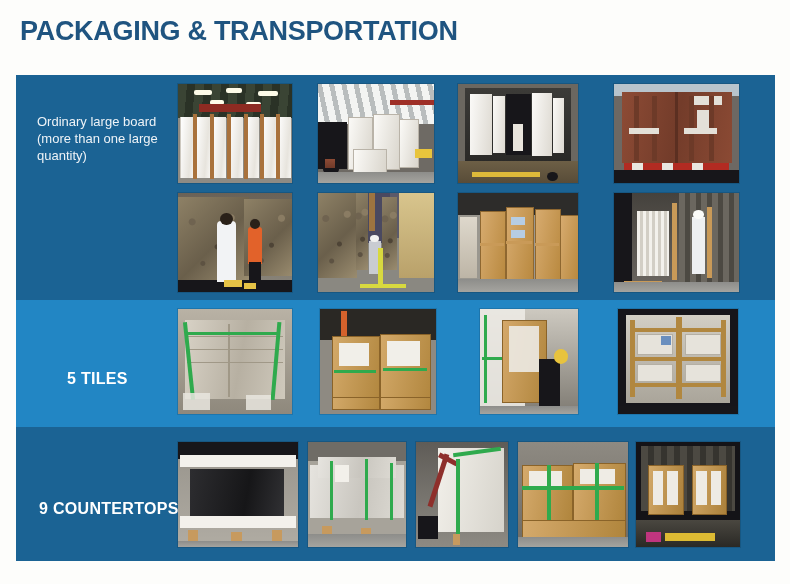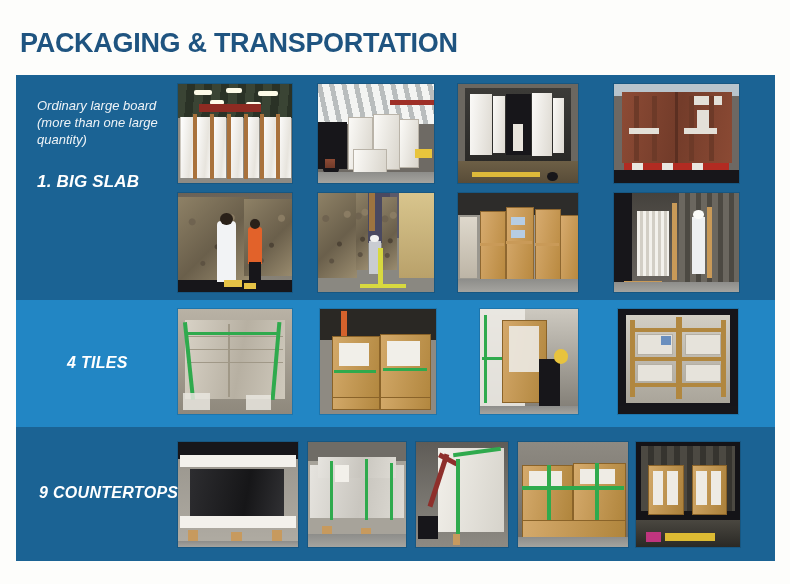--- a/index.html
+++ b/index.html
@@ -4,41 +4,40 @@
 <style>
   html,body{margin:0;padding:0;}
   body{
     width:790px;height:584px;
     background:#fdfdfb;
     font-family:"Liberation Sans","DejaVu Sans",sans-serif;
     overflow:hidden;
     position:relative;
   }
   #page-title{
-    position:absolute;left:20px;top:28px;
+    position:absolute;left:20px;top:16px;
     font-size:27px;font-weight:bold;
     letter-spacing:-0.3px;
     color:#1f5480;
     white-space:nowrap;
   }
   #panel{
     position:absolute;left:16px;top:75px;
     width:759px;height:486px;
     background:#1b6394;
     overflow:hidden;
   }
   .row{position:relative;width:100%;box-sizing:border-box;}
   .row.r1{height:225px;background:#1b6394;}
   .row.r2{height:127px;background:#2286c4;}
   .row.r3{height:134px;background:#1b6394;}
 
   .label-col{
-    position:absolute;left:0;top:0;width:165px;height:100%;
+    position:absolute;left:0;top:16px;width:165px;height:100%;
     color:#ffffff;
-    font-style:italic;
   }
   .lbl{
     position:absolute;left:21px;
     font-size:13px;line-height:17px;
     color:#eef3f7;
     width:140px;
   }
   .lbl.small1{top:22px;}
   .lbl.small2{top:141px;}
   .lbl.big{
@@ -208,21 +207,20 @@
 <body>
 
 <div id="page-title">PACKAGING &amp; TRANSPORTATION</div>
 
 <div id="panel">
 
   <div class="row r1">
 
     <div class="label-col">
       <div class="lbl small1">Ordinary large board (more than one large quantity)</div>
-      <div class="lbl big b1">1. BIG SLAB</div>
     </div>
 
     <div class="thumb w1a" style="left:162px;top:9px;width:114px;height:99px;">
       <div class="ph">
         <i class="roof"></i>
         <i class="lamp" style="left:14%;top:6%;width:16%;"></i>
         <i class="lamp" style="left:42%;top:4%;width:14%;"></i>
         <i class="lamp" style="left:70%;top:7%;width:18%;"></i>
         <i class="lamp" style="left:28%;top:16%;width:12%;"></i>
         <i class="lamp" style="left:60%;top:18%;width:13%;"></i>
@@ -350,21 +348,21 @@
         <i class="plank" style="left:46%;top:10%;width:4%;height:78%;"></i>
         <i class="plank" style="left:74%;top:14%;width:4%;height:72%;"></i>
         <i class="plank" style="left:8%;bottom:6%;width:30%;height:5%;"></i>
         <i class="floor" style="left:0;bottom:0;width:100%;height:10%;"></i>
       </div>
     </div>
   </div>
 
   <div class="row r2">
     <div class="label-col">
-      <div class="lbl mid tiles">4 TILES</div>
+      <div class="lbl mid tiles">5 TILES</div>
     </div>
 
     <div class="thumb t1" style="left:162px;top:9px;width:114px;height:105px;">
       <div class="ph">
         <i class="stack"></i>
         <i class="line" style="left:8%;top:26%;width:84%;"></i>
         <i class="line" style="left:8%;top:38%;width:84%;"></i>
         <i class="line" style="left:8%;top:50%;width:84%;"></i>
         <i class="line" style="left:44%;top:14%;width:2px;height:70%;"></i>
         <i class="grn" style="left:8%;top:12%;width:4px;height:74%;transform:rotate(-6deg);"></i>

